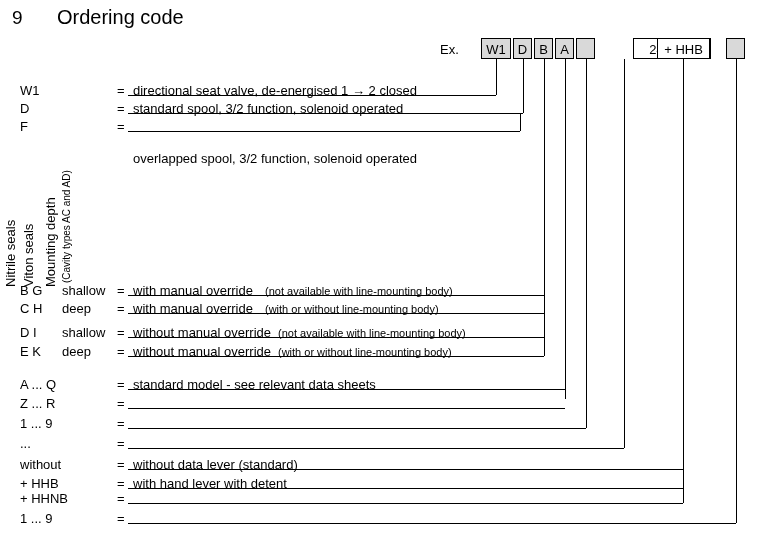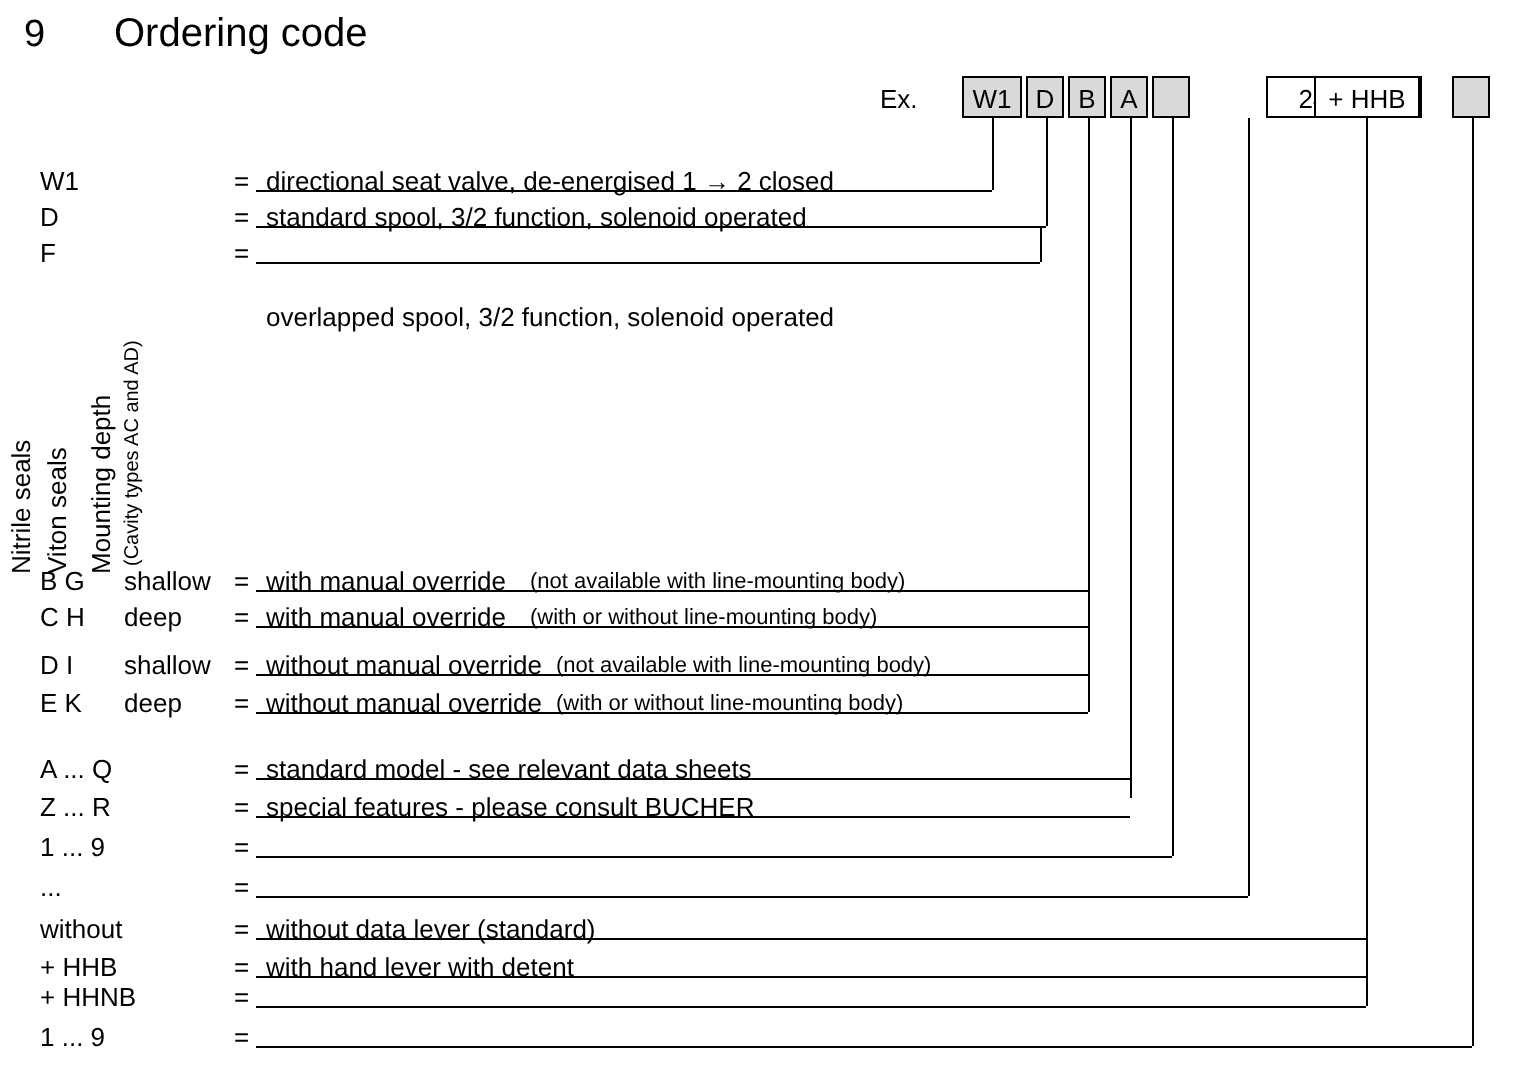--- a/index.html
+++ b/index.html
@@ -183,21 +183,20 @@
   <div class="row-eq" style="left:117px; top:344px;">=</div>
   <div class="row-txt" style="left:133px; top:344px;">without manual override</div>
   <div class="row-txt small" style="left:278px; top:346px; font-size:11px;">(with or without line-mounting body)</div>
 
   <div class="row-key" style="left:20px; top:377px;">A ... Q</div>
   <div class="row-eq" style="left:117px; top:377px;">=</div>
   <div class="row-txt" style="left:133px; top:377px;">standard model - see relevant data sheets</div>
 
   <div class="row-key" style="left:20px; top:396px;text-align:center;">Z ... R</div>
   <div class="row-eq" style="left:117px; top:396px;">=</div>
-  <div class="row-txt" style="left:133px; top:396px;">special features - please consult BUCHER</div>
 
   <div class="row-key" style="left:20px; top:416px;">1 ... 9</div>
   <div class="row-eq" style="left:117px; top:416px;">=</div>
 
   <div class="row-key" style="left:20px; top:436px;">...</div>
   <div class="row-eq" style="left:117px; top:436px;">=</div>
 
   <div class="row-key" style="left:20px; top:457px;text-align:right;">without</div>
   <div class="row-eq" style="left:117px; top:457px;">=</div>
   <div class="row-txt" style="left:133px; top:457px;">without data lever (standard)</div>

